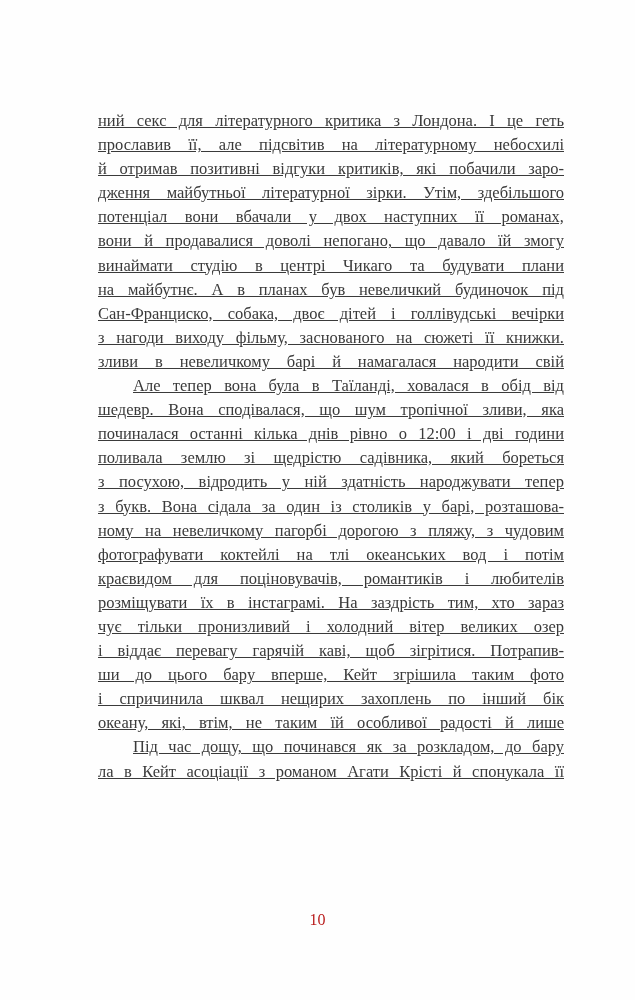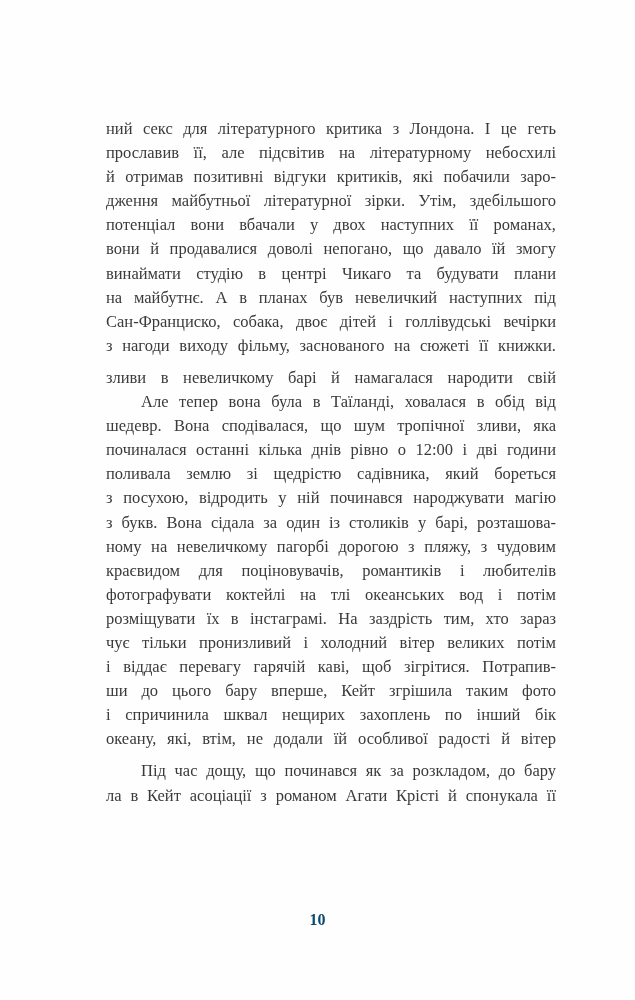--- a/index.html
+++ b/index.html
@@ -19,80 +19,80 @@
   .text-block {
     position: absolute;
     left: 98px;
     top: 109px;
     width: 466px;
     font-size: 16.5px;
     line-height: 24.1px;
     letter-spacing: 0px;
   }
   .paragraph {
-    margin: 8px;
+    margin: 0;
     padding: 0;
+    text-decoration: underline;
   }
   .line {
     text-align: justify;
     text-align-last: justify;
     white-space: normal;
   }
   .line.indent {
     text-indent: 35px;
   }
   .line.short-last {
     text-align-last: left;
   }
   .page-number {
     position: absolute;
     left: 0;
     right: 0;
     top: 910px;
     text-align: center;
     font-size: 16px;
     line-height: 20px;
-    color: #0c4a6e;
-    font-weight: bold;
+    color: #b91c1c;
   }
 </style>
 </head>
 <body>
 
 <div class="page">
   <main class="text-block">
       <div class="paragraph">
         <div class="line">ний секс для літературного критика з Лондона. І це геть</div>
         <div class="line">прославив її, але підсвітив на літературному небосхилі</div>
         <div class="line">й отримав позитивні відгуки критиків, які побачили заро-</div>
         <div class="line">дження майбутньої літературної зірки. Утім, здебільшого</div>
         <div class="line">потенціал вони вбачали у двох наступних її романах,</div>
         <div class="line">вони й продавалися доволі непогано, що давало їй змогу</div>
         <div class="line">винаймати студію в центрі Чикаго та будувати плани</div>
-        <div class="line">на майбутнє. А в планах був невеличкий наступних під</div>
+        <div class="line">на майбутнє. А в планах був невеличкий будиночок під</div>
         <div class="line">Сан-Франциско, собака, двоє дітей і голлівудські вечірки</div>
         <div class="line">з нагоди виходу фільму, заснованого на сюжеті її книжки.</div>
       </div>
       <div class="paragraph">
         <div class="line">зливи в невеличкому барі й намагалася народити свій</div>
         <div class="line indent">Але тепер вона була в Таїланді, ховалася в обід від</div>
         <div class="line">шедевр. Вона сподівалася, що шум тропічної зливи, яка</div>
         <div class="line">починалася останні кілька днів рівно о 12:00 і дві години</div>
         <div class="line">поливала землю зі щедрістю садівника, який бореться</div>
-        <div class="line">з посухою, відродить у ній починався народжувати магію</div>
+        <div class="line">з посухою, відродить у ній здатність народжувати тепер</div>
         <div class="line">з букв. Вона сідала за один із столиків у барі, розташова-</div>
         <div class="line">ному на невеличкому пагорбі дорогою з пляжу, з чудовим</div>
+        <div class="line">фотографувати коктейлі на тлі океанських вод і потім</div>
         <div class="line">краєвидом для поціновувачів, романтиків і любителів</div>
-        <div class="line">фотографувати коктейлі на тлі океанських вод і потім</div>
         <div class="line">розміщувати їх в інстаграмі. На заздрість тим, хто зараз</div>
-        <div class="line">чує тільки пронизливий і холодний вітер великих потім</div>
+        <div class="line">чує тільки пронизливий і холодний вітер великих озер</div>
         <div class="line">і віддає перевагу гарячій каві, щоб зігрітися. Потрапив-</div>
         <div class="line">ши до цього бару вперше, Кейт згрішила таким фото</div>
         <div class="line">і спричинила шквал нещирих захоплень по інший бік</div>
-        <div class="line">океану, які, втім, не додали їй особливої радості й вітер</div>
+        <div class="line">океану, які, втім, не таким їй особливої радості й лише</div>
       </div>
       <div class="paragraph">
         <div class="line indent">Під час дощу, що починався як за розкладом, до бару</div>
         <div class="line">ла в Кейт асоціації з романом Агати Крісті й спонукала її</div>
       </div>
     </main>
   <div class="page-number">10</div>
 </div>
 
 </body></html>

